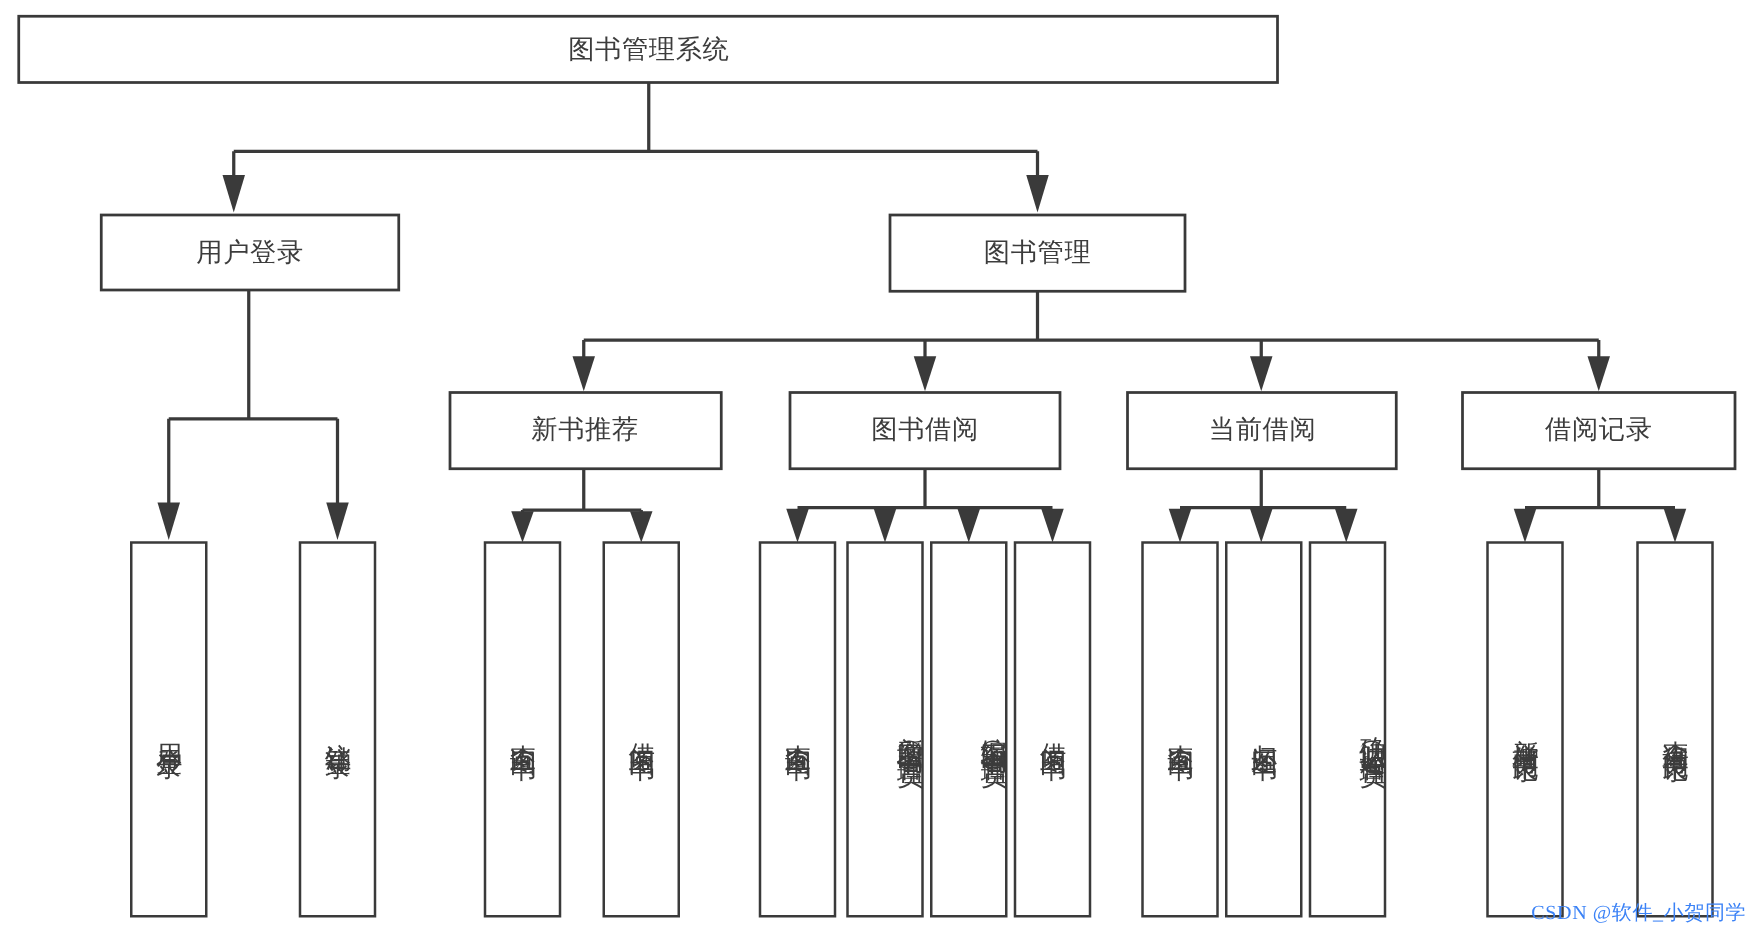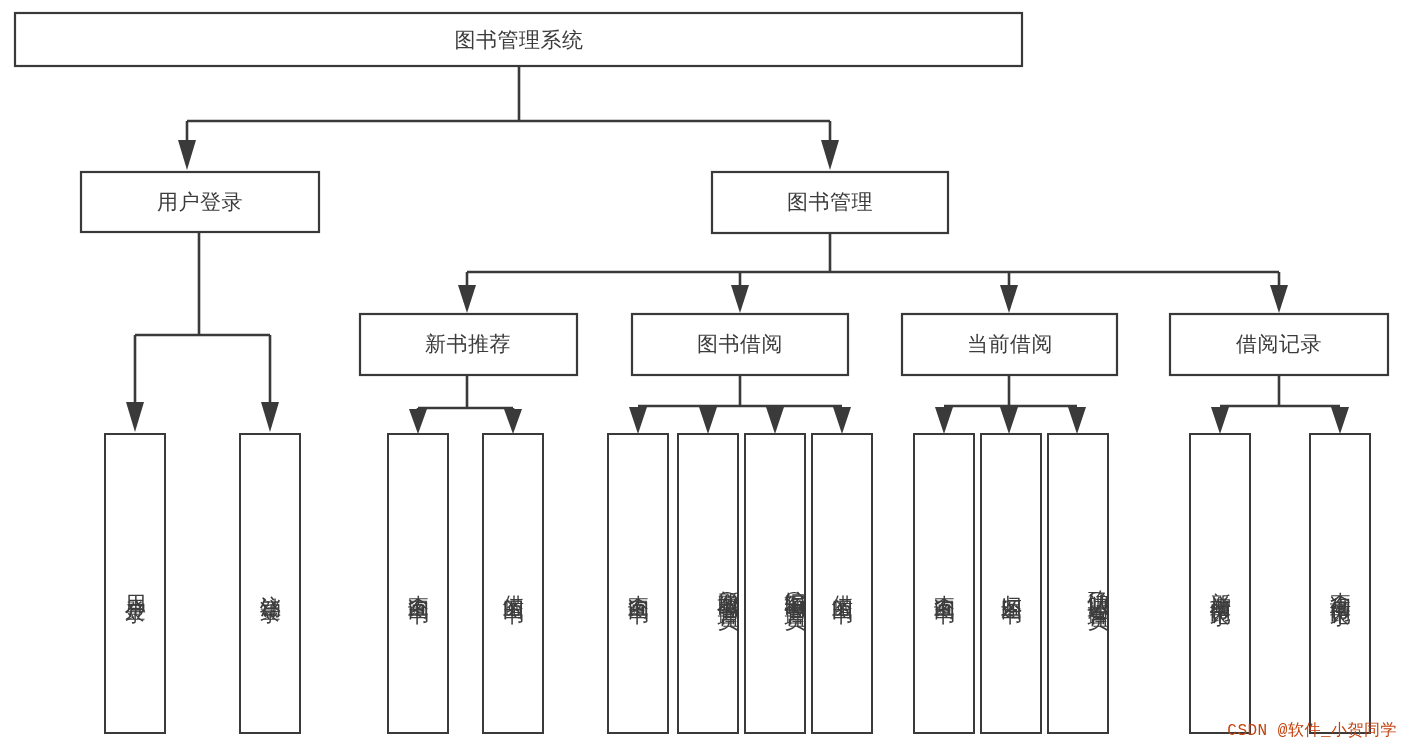--- a/index.html
+++ b/index.html
@@ -71,23 +71,23 @@
     white-space: nowrap;
     pointer-events: none;
   }
   .leaf-label.centered {
     align-items: center;
   }
   .watermark {
     position: absolute;
     right: 8px;
     bottom: 6px;
-    font-family: Liberation Mono, monospace;
+    font-family: Liberation Serif, serif;
     font-size: 16px;
-    color: #c2410c;
+    color: #3b82f6;
     letter-spacing: 0.5px;
     user-select: none;
   }
 </style>
 </head>
 <body>
 
 <div id="diagram-root">
 
   <svg id="diagram-svg" viewBox="0 0 1405 747">

